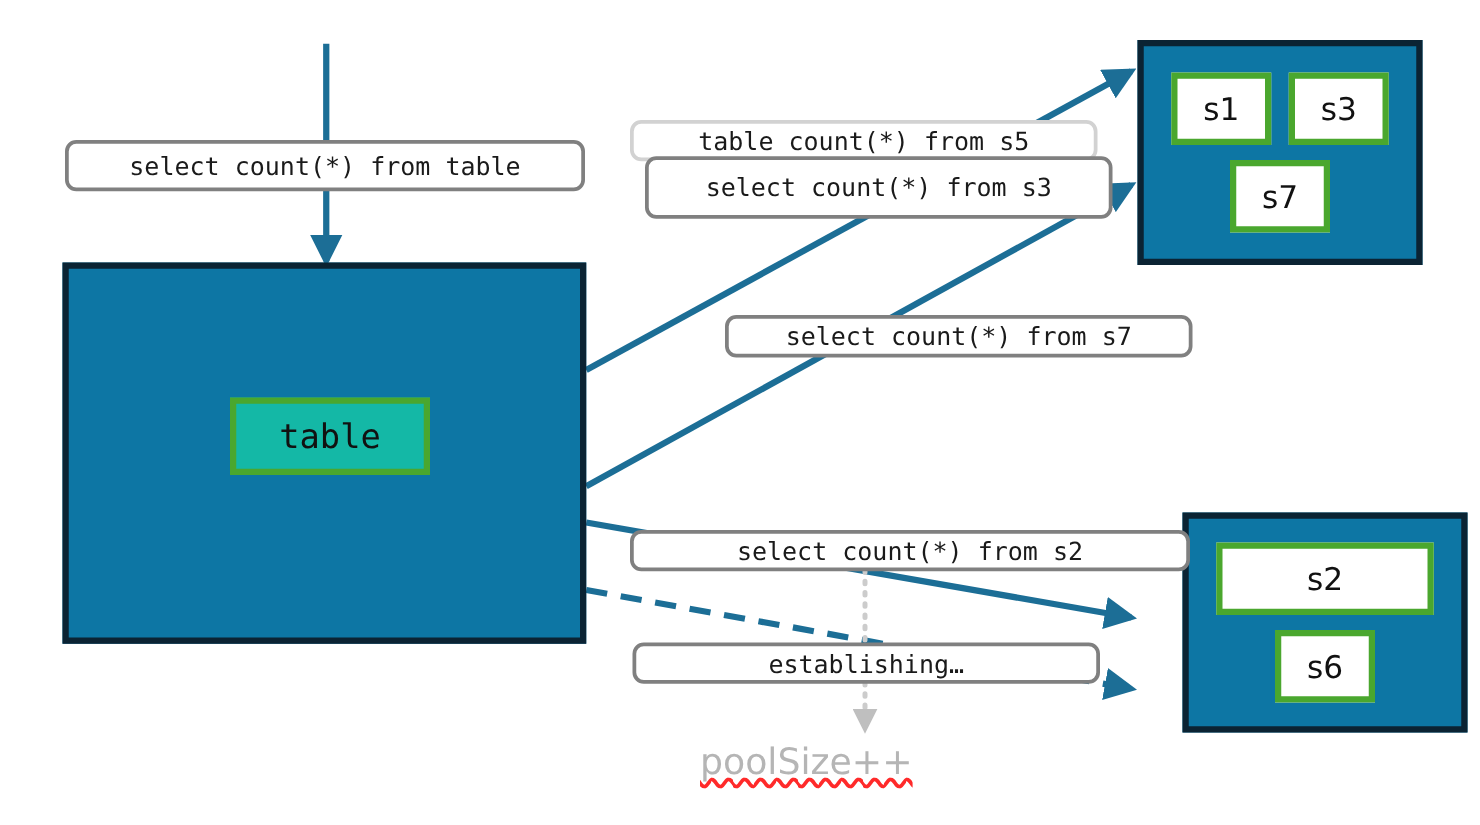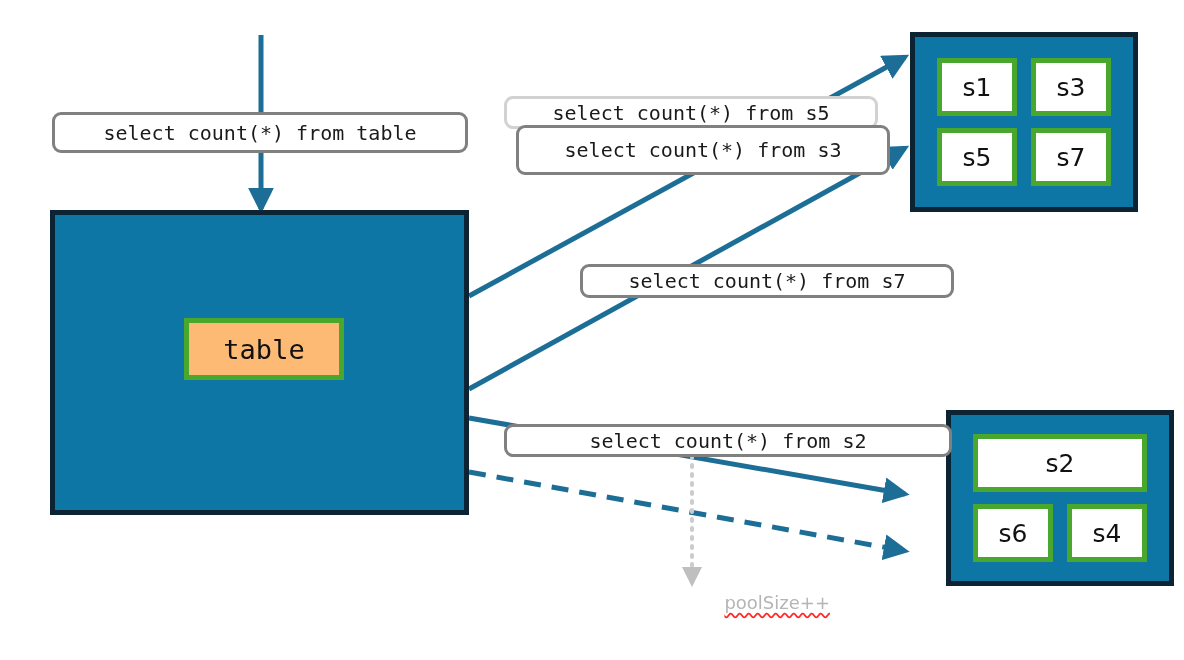--- a/index.html
+++ b/index.html
@@ -66,21 +66,21 @@
     background: #0d76a4;
     border: 5px solid #0b2333;
   }
   #table-node {
     position: absolute;
     left: 129px;
     top: 103px;
     width: 160px;
     height: 62px;
     box-sizing: border-box;
-    background: #fdba74;
+    background: #14b8a6;
     border: 5px solid #4aa72e;
     display: flex;
     align-items: center;
     justify-content: center;
     font-family: "DejaVu Sans Mono", "Liberation Mono", monospace;
     font-size: 27px;
     color: #111111;
   }
 
   
@@ -100,23 +100,23 @@
     letter-spacing: 0px;
   }
   .qlabel.light { border-color: #d2d2d2; }
 
   
   #poolsize {
     position: absolute;
     left: 560px;
     top: 592px;
     width: 270px;
-    text-align: right;
+    text-align: left;
     font-family: "DejaVu Sans", "Liberation Sans", sans-serif;
-    font-size: 18px;
+    font-size: 29px;
     color: #b5b5b5;
   }
   #poolsize span {
     text-decoration: underline wavy #ff2a2a;
     text-decoration-skip-ink: none;
     text-underline-offset: 3px;
   }
 </style>
 </head>
 <body>
@@ -153,57 +153,54 @@
   </div>
 
   <div class="group-box" id="pool-top" style="left:910px; top:32px; width:228px; height:180px;">
     <div class="node-box node-w-half">
       <span>s1</span>
     </div>
     <div class="node-box node-w-half">
       <span>s3</span>
     </div>
     <div class="node-box node-w-half">
-      <span>s5</span>
-    </div>
-    <div class="node-box node-w-half">
       <span>s7</span>
     </div>
   </div>
 
   <div class="group-box" id="pool-bottom" style="left:910px; top:410px; width:228px; height:176px;margin-left:36px;">
     <div class="node-box node-w-full">
       <span>s2</span>
     </div>
     <div class="node-box node-w-half">
       <span>s6</span>
     </div>
-    <div class="node-box node-w-half">
-      <span>s4</span>
-    </div>
   </div>
 
   <div class="qlabel" style="left:52px; top:112px; width:416px; height:41px;">
     <span>select count(*) from table</span>
   </div>
 
   <div class="qlabel light" style="left:504px; top:96px; width:374px; height:33px;">
-    <span>select count(*) from s5</span>
+    <span>table count(*) from s5</span>
   </div>
 
   <div class="qlabel" style="left:516px; top:125px; width:374px; height:50px;">
     <span>select count(*) from s3</span>
   </div>
 
-  <div class="qlabel" style="left:580px; top:264px; width:374px; height:34px;">
+  <div class="qlabel" style="left:580px; top:252px; width:374px; height:34px;">
     <span>select count(*) from s7</span>
   </div>
 
   <div class="qlabel" style="left:504px; top:424px; width:448px; height:33px;">
     <span>select count(*) from s2</span>
   </div>
 
+  <div class="qlabel" style="left:506px; top:514px; width:374px; height:33px;">
+    <span>establishing…</span>
+  </div>
 
   <div id="poolsize">
     <span>poolSize++</span>
   </div>
 
 </div>
 
 </body></html>

